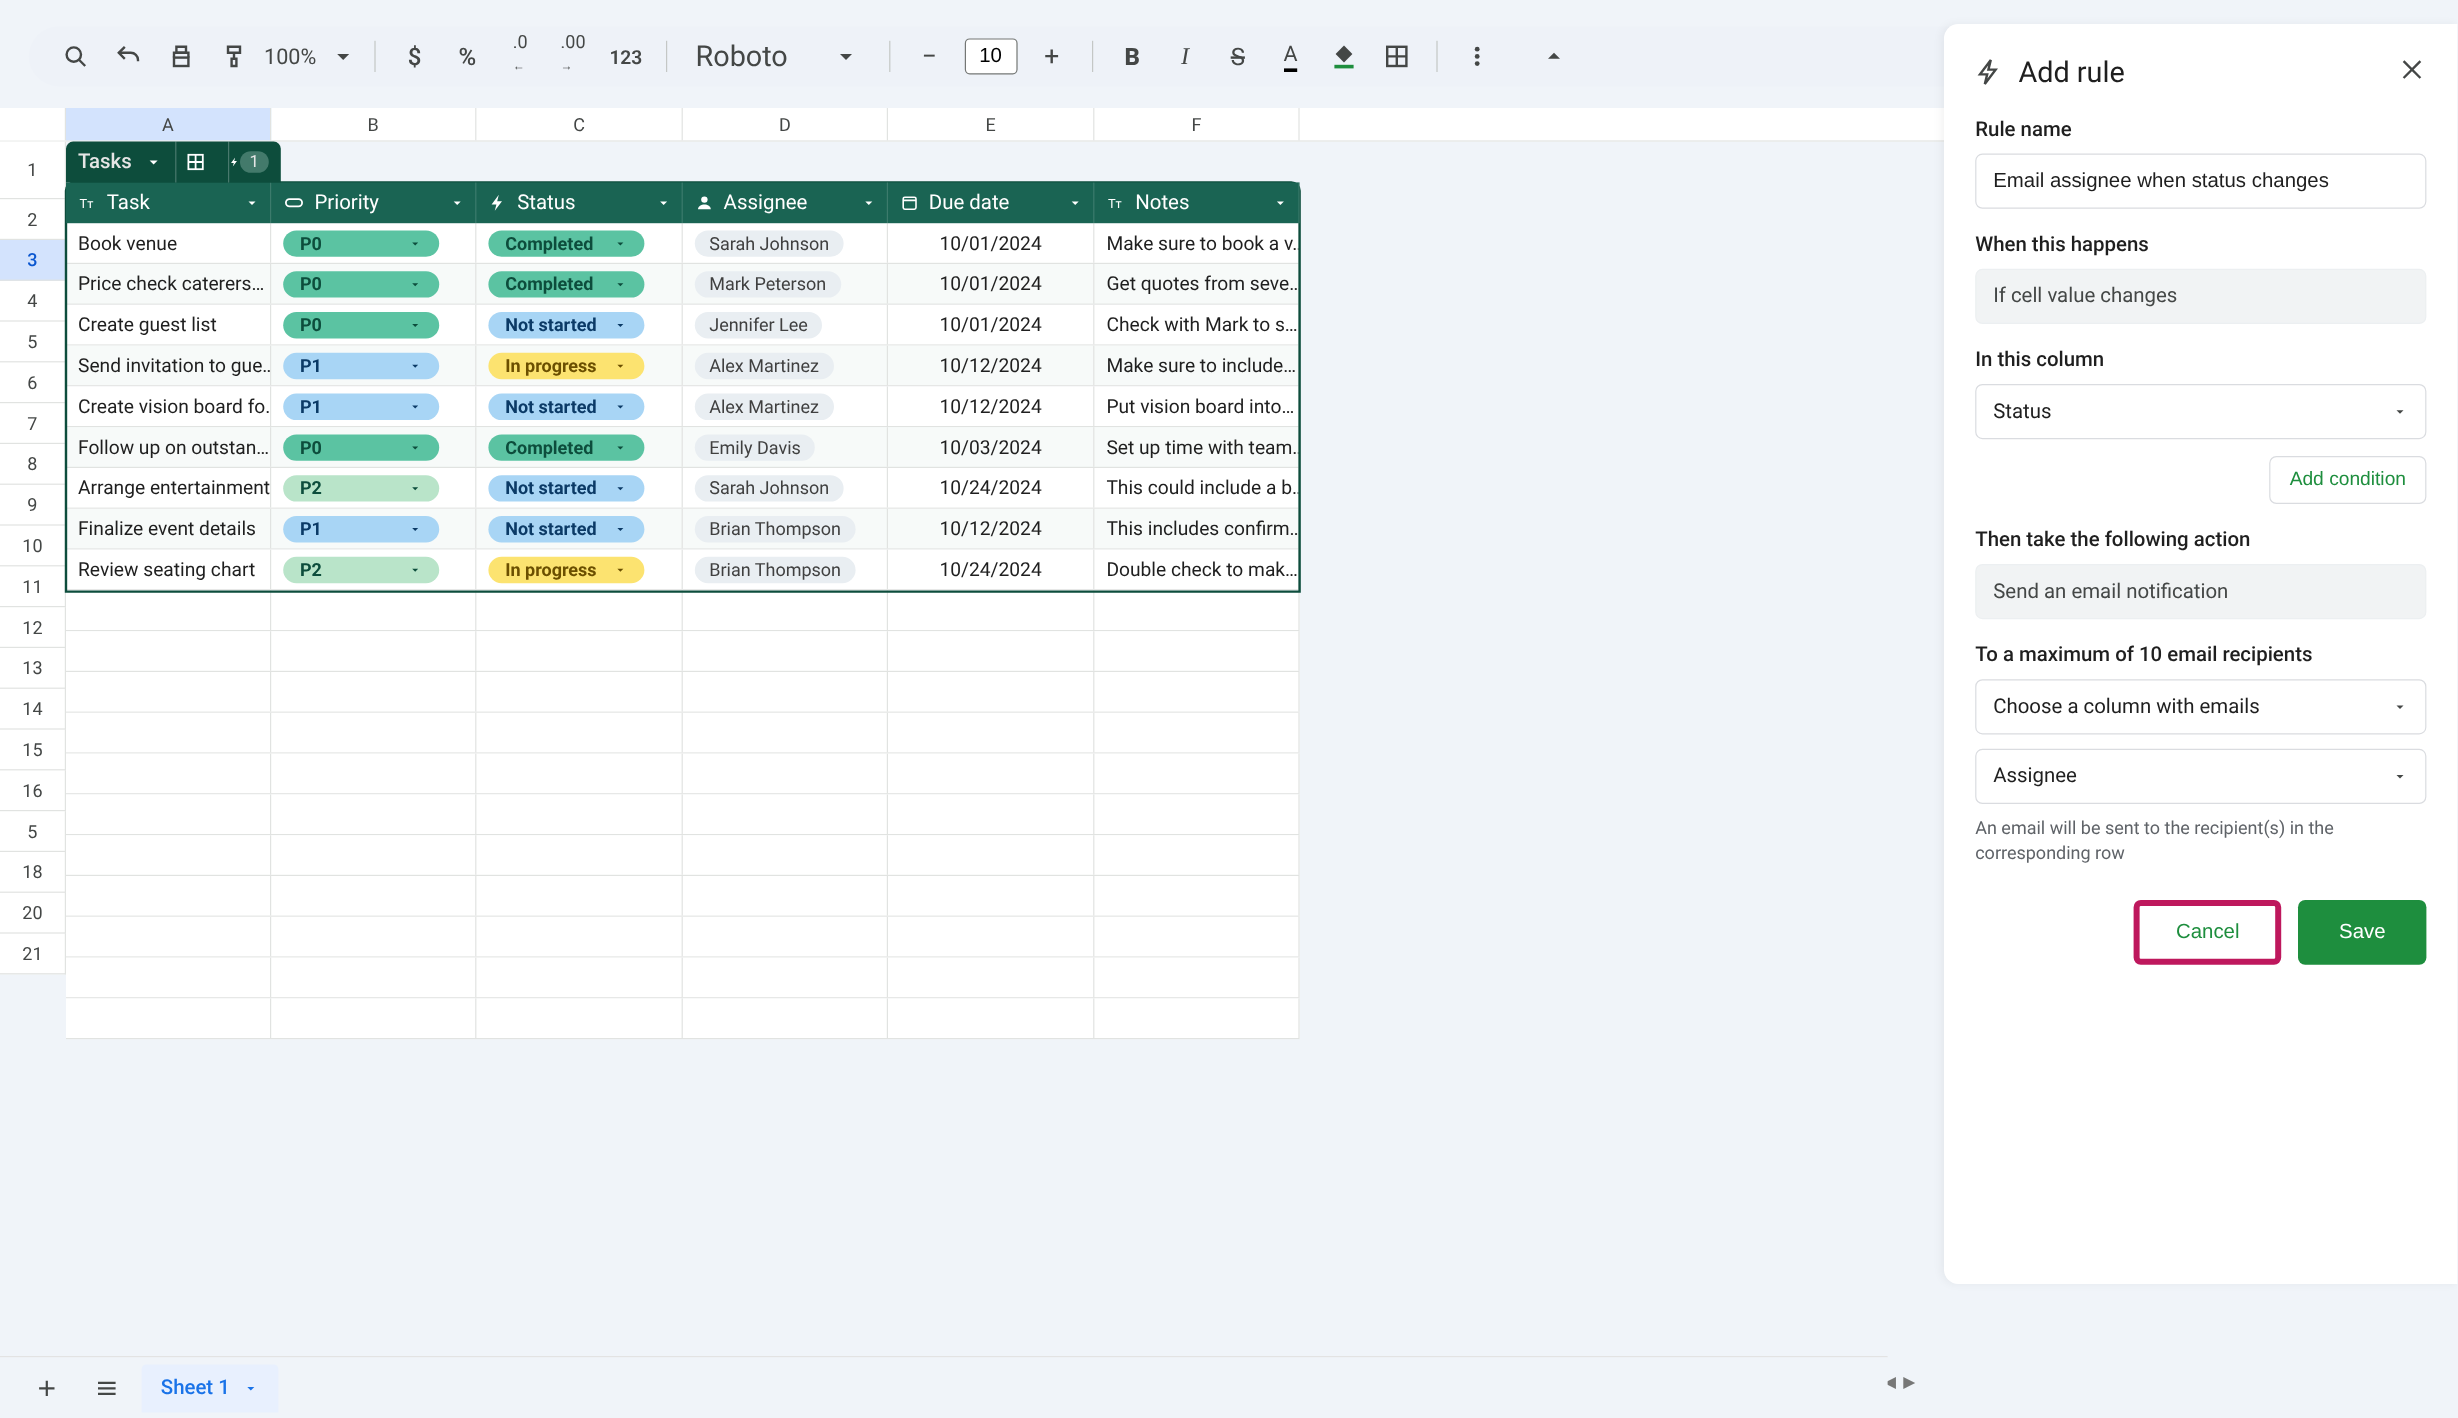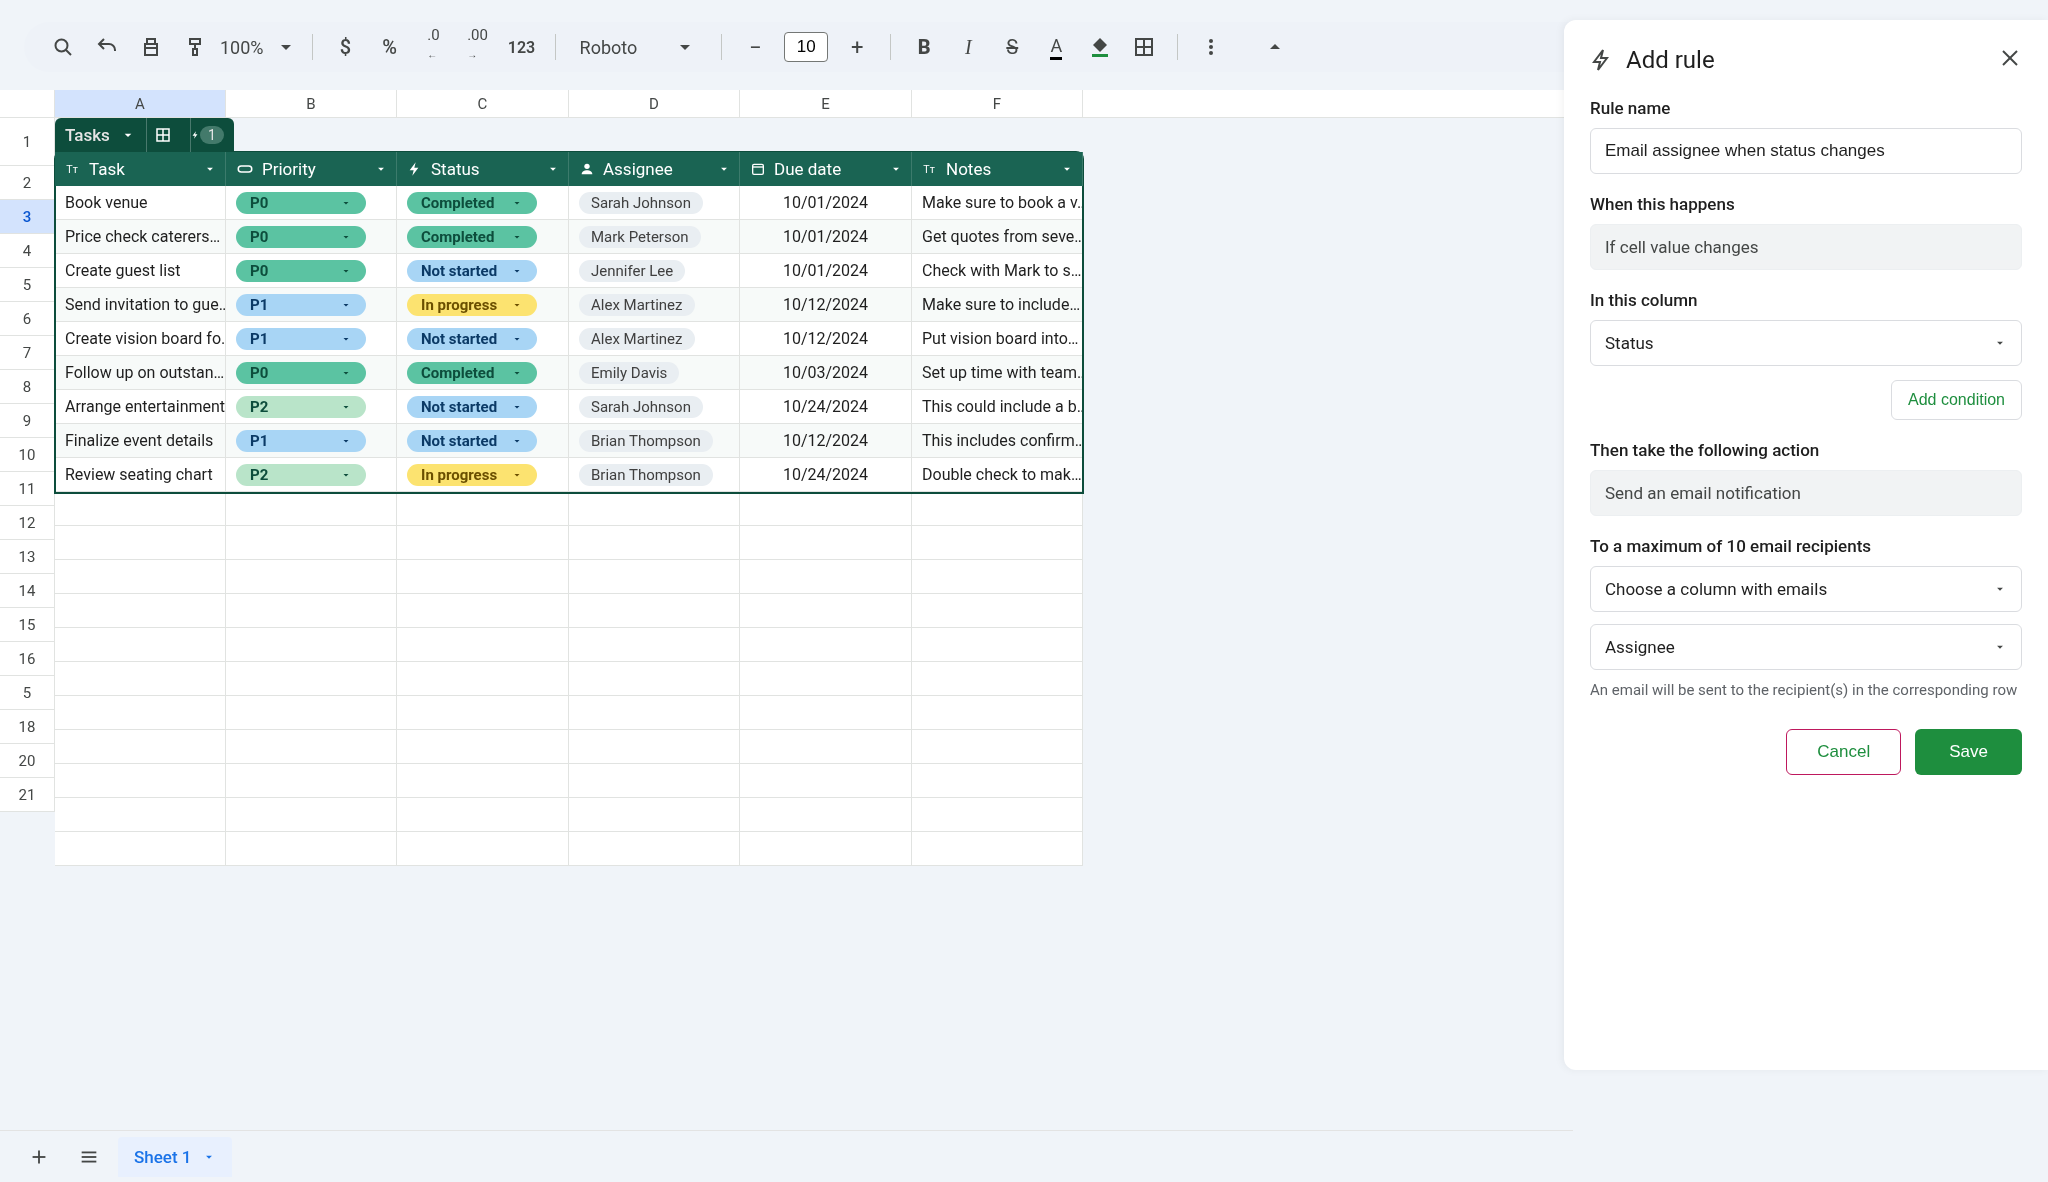--- a/index.html
+++ b/index.html
@@ -22,21 +22,21 @@
   gap: 6px;
 }
 .toolbar .icon-btn {
   width: 38px; height: 38px;
   display: flex; align-items: center; justify-content: center;
   border-radius: 6px; cursor: pointer;
   color: #444746;
 }
 .toolbar .sep { width: 1px; height: 26px; background: #c4c7c5; margin: 0 8px; }
 .zoom { display: flex; align-items: center; gap: 10px; color: #444746; font-size: 18px; }
-.font-sel { display: flex; align-items: center; gap: 36px; color: #444746; font-size: 18px; padding: 0 10px; }
+.font-sel { display: flex; align-items: center; gap: 36px; color: #444746; font-size: 24px; padding: 0 10px; }
 .fs-box { display: flex; align-items: center; gap: 10px; }
 .fs-input { width: 44px; height: 30px; border: 1px solid #747775; border-radius: 4px; text-align: center; font-size: 17px; background: #fff; }
 .toolbar svg { width: 24px; height: 24px; }
 
 .main-area { display: flex; height: 1070px; }
 .sheet-wrap { flex: 1; position: relative; overflow: hidden; }
 .col-headers { display: flex; margin-left: 0; height: 28px; background: #fff; border-bottom: 1px solid #e1e3e1; }
 .row-hdr-spacer { width: 55px; border-right: 1px solid #e1e3e1; background: #fff; }
 .col-hdr { text-align: center; font-size: 15px; color: #444746; border-right: 1px solid #e1e3e1; display: flex; align-items: center; justify-content: center; }
 .col-hdr.sel { background: #d3e3fd; }
@@ -87,41 +87,41 @@
 .ecell { border-right: 1px solid #e1e3e1; }
 
 .table-border { position: absolute; top: 33px; left: -1px; border: 2px solid #0d4d3c; border-radius: 8px 8px 0 0; pointer-events: none; z-index: 3; }
 
 .hscroll { position: absolute; bottom: 0; left: 55px; right: 24px; height: 16px; display: flex; align-items: center; }
 .hscroll-track { flex: 1; height: 10px; background: #f0f0f0; border-radius: 5px; }
 .hscroll-thumb { width: 380px; height: 10px; background: #d0d0d0; border-radius: 5px; }
 .hscroll-arrows { display: flex; gap: 6px; margin-left: 8px; color: #777; font-size: 13px; }
 
 .sidepanel {
-  width: 484px; background: #fff;
+  width: 428px; background: #fff;
   border-radius: 12px 0 0 12px;
   margin-top: -70px;
   padding: 26px 26px;
   box-shadow: -2px 0 8px rgba(0,0,0,0.05);
   z-index: 10;
   position: relative;
   height: 1050px;
 }
 .sp-header { display: flex; align-items: center; gap: 12px; margin-bottom: 24px; }
 .sp-title { font-size: 24px; color: #1f1f1f; flex: 1; }
 .sp-close { cursor: pointer; color: #444746; }
 .sp-label { font-size: 17px; color: #1f1f1f; font-weight: 500; margin-bottom: 10px; margin-top: 20px; }
 .sp-input { width: 100%; border: 1px solid #dadce0; border-radius: 6px; padding: 12px 14px; font-size: 17px; color: #1f1f1f; background: #fff; }
 .sp-readonly { background: #f1f3f4; border: 1px solid #eceff1; color: #444746; }
 .sp-select { width: 100%; border: 1px solid #dadce0; border-radius: 6px; padding: 12px 14px; font-size: 17px; color: #1f1f1f; display: flex; align-items: center; justify-content: space-between; background: #fff; }
 .sp-addcond { display: flex; justify-content: flex-end; margin-top: 14px; }
 .btn-outline { border: 1px solid #dadce0; background: #fff; color: #1e8e3e; padding: 10px 16px; border-radius: 6px; font-size: 16px; cursor: pointer; }
 .sp-helper { font-size: 15px; color: #5f6368; margin-top: 10px; line-height: 1.4; }
 .sp-actions { display: flex; justify-content: flex-end; gap: 14px; margin-top: 28px; }
-.btn-cancel { border: 1px solid #be185d; background: #fff; color: #1e8e3e; padding: 12px 30px; border-radius: 6px; font-size: 17px; cursor: pointer; }
+.btn-cancel { border: 5px solid #be185d; background: #fff; color: #1e8e3e; padding: 12px 30px; border-radius: 6px; font-size: 17px; cursor: pointer; }
 .btn-save { background: #1e8e3e; color: #fff; border: none; padding: 12px 34px; border-radius: 6px; font-size: 17px; cursor: pointer; }
 
 .bottom-tabs { position: absolute; bottom: 0; left: 0; right: 475px; height: 52px; background: #f0f4f9; display: flex; align-items: center; padding: 16px 18px; gap: 8px; border-top: 1px solid #e3e3e3; }
 .tab-btn { width: 42px; height: 42px; display: flex; align-items: center; justify-content: center; color: #444746; cursor: pointer; }
 .tab-active { background: #e8f0fe; color: #1a73e8; padding: 10px 16px; border-radius: 4px 4px 0 0; display: flex; align-items: center; gap: 10px; font-size: 17px; font-weight: 500; }
 </style>
 </head>
 <body>
 
 <div class="toolbar">

